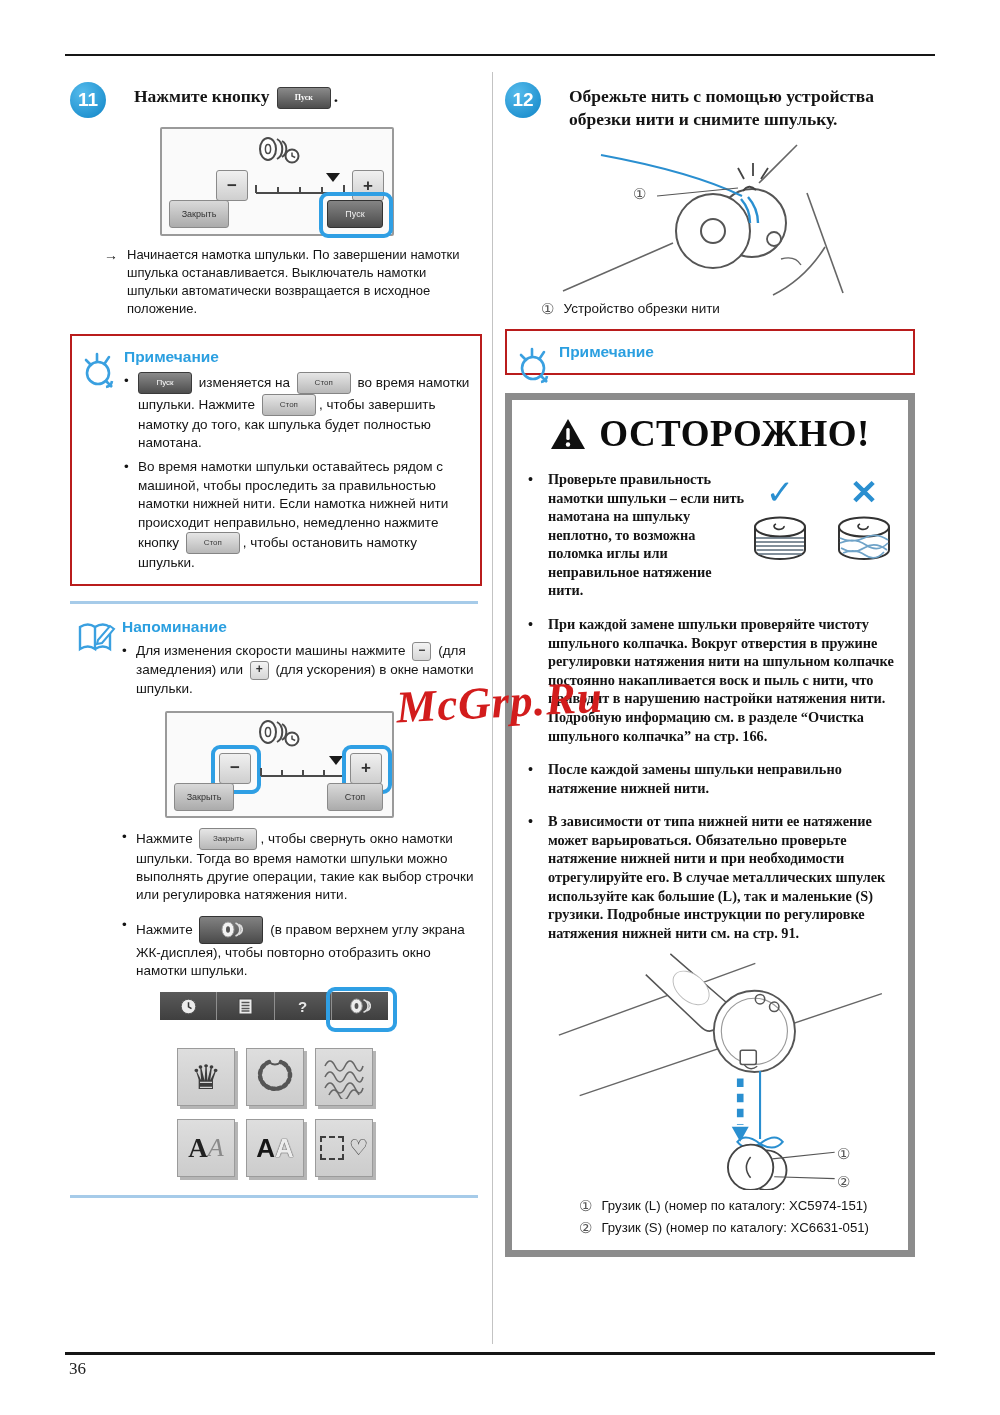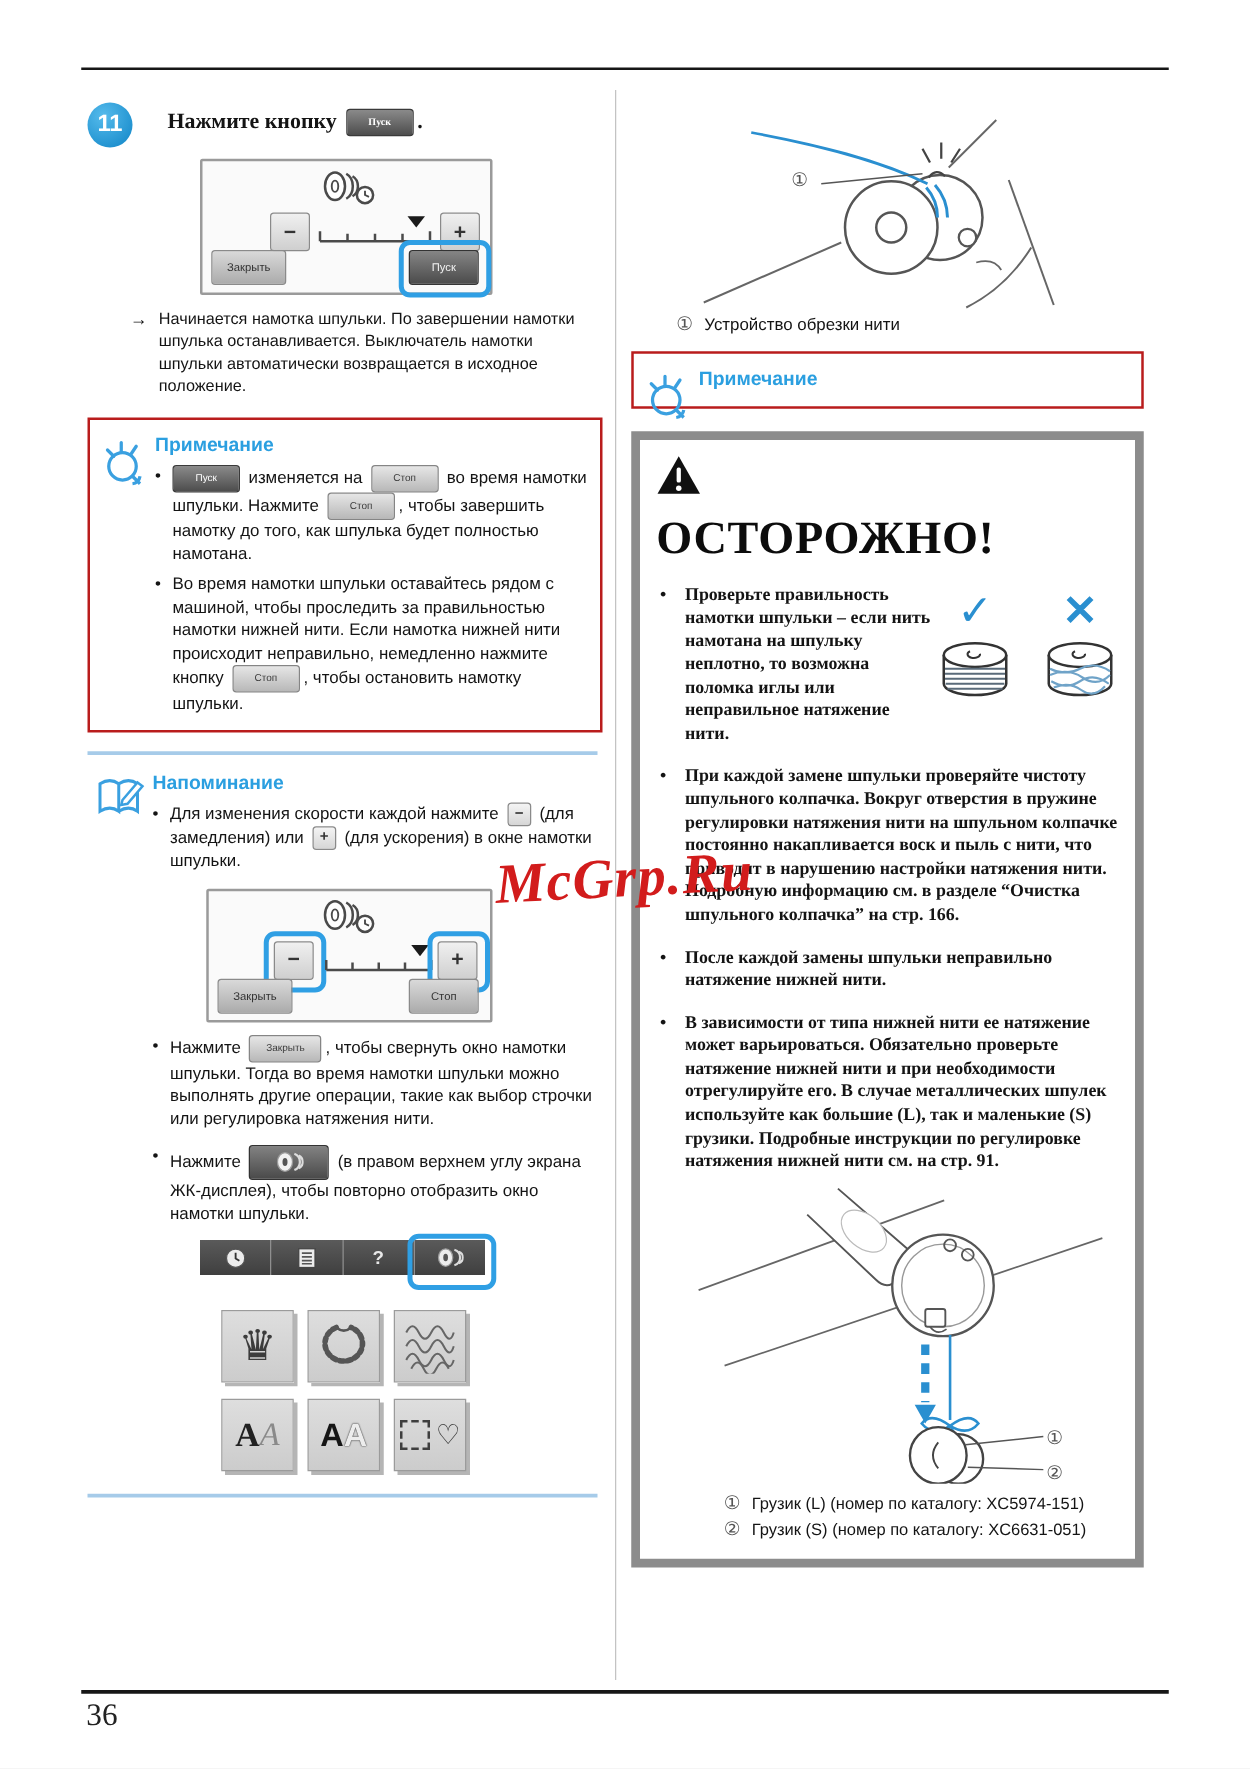--- a/index.html
+++ b/index.html
@@ -2,21 +2,21 @@
 <html><head>
 <meta charset="utf-8">
 <style>
   html,body{margin:0;padding:0;background:#e8e8e8;}
   .page{position:relative;width:1000px;height:1415px;background:#fff;margin:0 auto;
         font-family:"Liberation Sans",sans-serif;color:#141414;overflow:hidden;}
   .serif{font-family:"Liberation Serif",serif;}
 
   .top-rule{position:absolute;left:65px;top:54px;width:870px;height:2px;background:#161616;}
   .bottom-rule{position:absolute;left:65px;top:1352px;width:870px;height:3px;background:#161616;}
-  .page-number{position:absolute;left:69px;top:1359px;font-family:"Liberation Serif",serif;font-size:25px;color:#222;}
+  .page-number{position:absolute;left:69px;top:1359px;font-family:"Liberation Serif",serif;font-size:17px;color:#222;}
   .col-divider{position:absolute;left:492px;top:72px;width:1px;height:1272px;background:#c3c3c3;}
 
   .col-left{position:absolute;left:70px;top:82px;width:412px;}
   .col-right{position:absolute;left:505px;top:82px;width:410px;}
 
   .step-row{display:flex;gap:28px;align-items:flex-start;}
   .step-circle{flex:0 0 36px;width:36px;height:36px;border-radius:50%;
     background:radial-gradient(circle at 35% 30%,#55bbec,#0f84c6);color:#fff;
     font-weight:bold;font-size:19px;display:flex;align-items:center;justify-content:center;}
   .step-title{font-family:"Liberation Serif",serif;font-weight:bold;font-size:17.5px;line-height:1.3;padding-top:3px;}
@@ -61,21 +61,21 @@
   .ib-mini{width:17px;height:17px;line-height:15px;font-size:12px;font-weight:bold;color:#333;
            background:linear-gradient(#f4f4f4,#d6d6d6);border:1px solid #8a8a8a;}
   .ib-icon{width:62px;height:26px;background:linear-gradient(#828282,#4a4a4a);border:1px solid #333;
            display:inline-flex;align-items:center;justify-content:center;}
 
   .result-row{display:flex;gap:9px;margin:10px 0 0 34px;font-size:13px;line-height:1.38;width:372px;}
   .result-arrow{flex:0 0 auto;font-size:14px;}
 
   
   .warn-box{border:7px solid #8c8c8c;background:#fff;margin-top:18px;padding:10px 13px 14px 13px;}
-  .warn-title{display:flex;align-items:flex-start;justify-content:center;gap:13px;margin-top:2px;flex-direction:column;}
+  .warn-title{display:flex;align-items:center;justify-content:center;gap:13px;margin-top:2px;}
   .warn-title-text{font-family:"Liberation Serif",serif;font-weight:bold;font-size:37px;letter-spacing:.5px;color:#0c0c0c;}
   ul.wlist{margin:8px 0 0 0;padding:0;list-style:none;}
   ul.wlist li{position:relative;padding-left:23px;margin-top:15px;
      font-family:"Liberation Serif",serif;font-weight:bold;font-size:14.3px;line-height:1.3;}
   ul.wlist li::before{content:"•";position:absolute;left:3px;top:0;}
   .b1-row{display:flex;}
   .b1-text{width:225px;}
   .b1-gfx{flex:1;display:flex;justify-content:center;gap:22px;padding-top:6px;}
   .gfx-col{display:flex;flex-direction:column;align-items:center;gap:4px;}
   .mark{font-size:34px;line-height:1;color:#2a8fd0;font-weight:bold;}
@@ -159,21 +159,21 @@
 
     <div class="reminder">
       <svg class="note-icon" style="top:2px;left:6px;" width="42" height="36" viewBox="0 0 42 36">
         <path d="M4 7 q8 -5 15 0 v22 q-7 -5 -15 0 z" fill="none" stroke="#3aa0e0" stroke-width="2.4"></path>
         <path d="M19 7 q8 -5 15 0 v22 q-7 -5 -15 0" fill="none" stroke="#3aa0e0" stroke-width="2.4"></path>
         <path d="M22 20 L34 6 l4 3 L26 23 l-5 1 z" fill="#fff" stroke="#3aa0e0" stroke-width="2"></path>
       </svg>
       <div class="note-title">Напоминание</div>
       <ul class="nlist">
         <li>
-          <span>Для изменения скорости каждой нажмите</span>
+          <span>Для изменения скорости машины нажмите</span>
           <span class="ib ib-mini">−</span>
           <span>(для замедления) или</span>
           <span class="ib ib-mini">+</span>
           <span>(для ускорения) в окне намотки шпульки.</span>
         </li>
       </ul>
     </div>
 
     <div class="ui-panel" style="width:225px;height:103px;margin:12px 0 0 95px;">
       <svg style="position:absolute;left:88px;top:5px;" width="46" height="30" viewBox="0 0 46 30">
@@ -270,20 +270,24 @@
           <span style="font-size:22px;color:#3e3e3e;margin-left:5px;">♡</span>
         </div>
       </div>
     </div>
 
     <div class="blue-rule" style="margin-top:18px;"></div>
   </div>
 
   <div class="col-right">
 
+    <div class="step-row">
+      <div class="step-circle">12</div>
+      <div class="step-title" style="width:360px;">Обрежьте нить с помощью устройства обрезки нити и снимите шпульку.</div>
+    </div>
 
     <div class="illo" style="width:330px;height:158px;margin:8px auto 0;">
       <svg width="330" height="158" viewBox="0 0 330 158">
         <path d="M252 6 L214 44" stroke="#666" stroke-width="1.6" fill="none"></path>
         <path d="M18 152 L128 104" stroke="#666" stroke-width="1.6" fill="none"></path>
         <path d="M262 54 L298 154" stroke="#666" stroke-width="1.6" fill="none"></path>
         <path d="M228 156 q32 -16 52 -48" stroke="#666" stroke-width="1.6" fill="none"></path>
         <path d="M236 120 q14 -4 20 6" stroke="#666" stroke-width="1.4" fill="none"></path>
         <circle cx="207" cy="84" r="34" fill="#fff" stroke="#555" stroke-width="2"></circle>
         <circle cx="168" cy="92" r="37" fill="#fff" stroke="#555" stroke-width="2"></circle>

